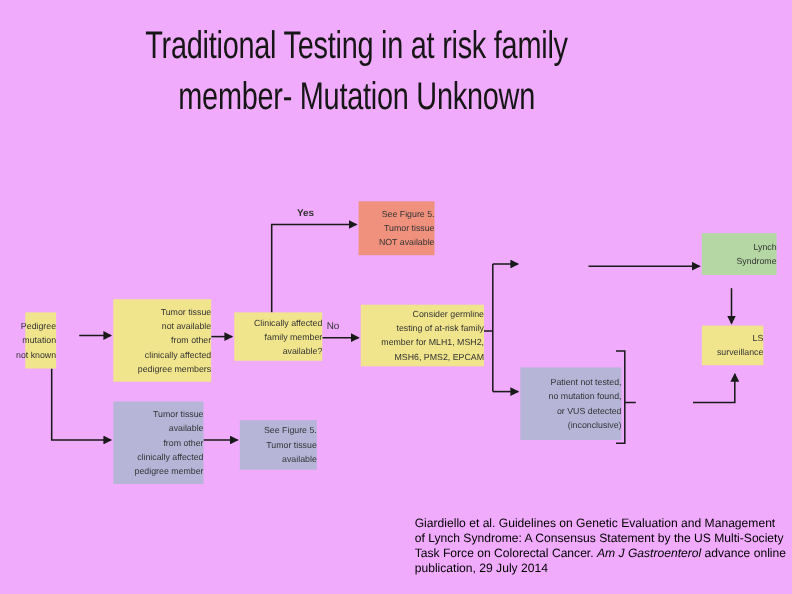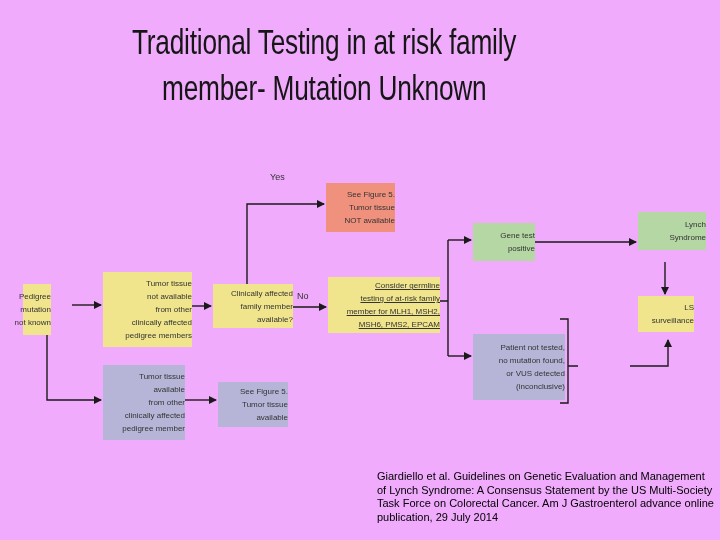--- a/index.html
+++ b/index.html
@@ -20,21 +20,21 @@
     color:#333333;font-size:8px;line-height:13px;text-align:center;
   }
   .node .ln{display:block;white-space:nowrap;}
   .edge-label{position:absolute;color:#333333;font-size:9px;line-height:10px;}
   
   #citation{
     position:absolute;left:377px;top:470px;width:340px;
     color:#000;font-size:11px;line-height:13.7px;
   }
   #citation .cline{display:block;white-space:nowrap;}
-  #citation .it{}
+  #citation .it{font-style:italic;}
 </style>
 </head>
 <body>
 
 <div id="slide">
 
   <div id="title">
     <span class="tline">Traditional Testing in at risk family</span><br>
     <span class="tline">member- Mutation Unknown</span>
   </div>
@@ -55,21 +55,21 @@
       <path d="M440,301 H448 M448,240 V356"></path>
       <path d="M448,240 H471" marker-end="url(#ah)"></path>
       <path d="M448,356 H471" marker-end="url(#ah)"></path>
       <path d="M535,242 H636" marker-end="url(#ah)"></path>
       <path d="M665,262 V294" marker-end="url(#ah)"></path>
       <path d="M560,319 H568 V403 H560 M568,366 H578"></path>
       <path d="M630,366 H668 V340" marker-end="url(#ah)"></path>
     </g>
   </svg>
 
-  <div class="edge-label" style="left:270px;top:172px;">Yes</div>
+  <div class="edge-label" style="left:270px;top:188px;font-weight:bold;">Yes</div>
   <div class="edge-label" style="left:297px;top:291px;">No</div>
 
   <div class="node" style="left: 23px; top: 284px; width: 28px; height: 51px; background-color: rgb(240, 229, 140);">
     <span class="ln">Pedigree</span>
     <span class="ln">mutation</span>
     <span class="ln">not known</span>
   </div>
 
   <div class="node" style="left: 103px; top: 272px; width: 89px; height: 75px; background-color: rgb(240, 229, 140);">
     <span class="ln">Tumor tissue</span>
@@ -84,31 +84,27 @@
     <span class="ln">family member</span>
     <span class="ln">available?</span>
   </div>
 
   <div class="node" style="left: 326px; top: 183px; width: 69px; height: 49px; background-color: rgb(240, 145, 126);">
     <span class="ln">See Figure 5.</span>
     <span class="ln">Tumor tissue</span>
     <span class="ln">NOT available</span>
   </div>
 
-  <div class="node" style="left: 328px; top: 277px; width: 112px; height: 56px; background-color: rgb(240, 229, 140); text-decoration: underline;">
+  <div class="node" style="left: 328px; top: 277px; width: 112px; height: 56px; background-color: rgb(240, 229, 140);">
     <span class="ln">Consider germline</span>
     <span class="ln">testing of at-risk family</span>
     <span class="ln">member for MLH1, MSH2,</span>
     <span class="ln">MSH6, PMS2, EPCAM</span>
   </div>
 
-  <div class="node" style="left: 473px; top: 223px; width: 62px; height: 38px; background-color: rgb(180, 215, 164);">
-    <span class="ln">Gene test</span>
-    <span class="ln">positive</span>
-  </div>
 
   <div class="node" style="left: 638px; top: 212px; width: 68px; height: 38px; background-color: rgb(180, 215, 164);">
     <span class="ln">Lynch</span>
     <span class="ln">Syndrome</span>
   </div>
 
   <div class="node" style="left: 473px; top: 334px; width: 92px; height: 66px; background-color: rgb(182, 181, 216);">
     <span class="ln">Patient not tested,</span>
     <span class="ln">no mutation found,</span>
     <span class="ln">or VUS detected</span>

